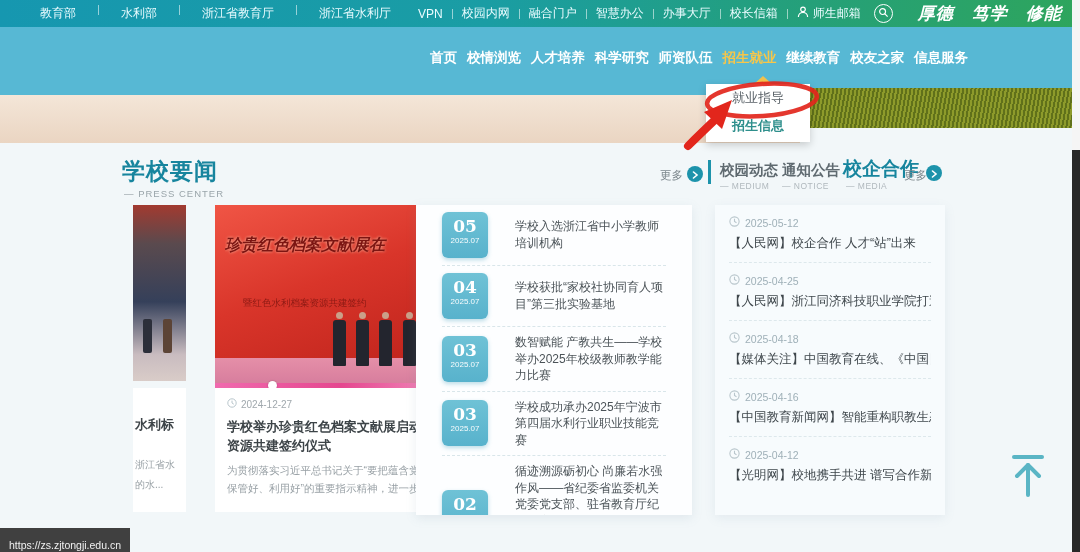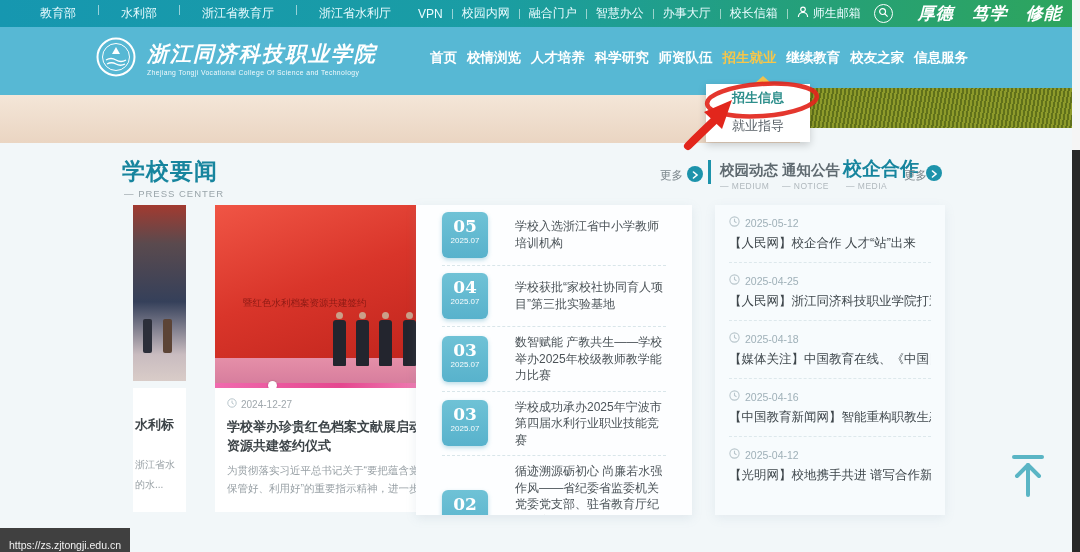--- a/index.html
+++ b/index.html
@@ -163,52 +163,37 @@
         <span>修能</span>
       </span>
     </div>
   </div>
 
   <div class="banner">
     <div class="ground-sand"></div>
     <div class="ground-grass"></div>
     <div class="ground-corner"></div>
 
-    <div class="logo-row">
-      <span>
-        <svg width="42" height="42" viewBox="0 0 42 42">
-          <circle cx="21" cy="21" r="18.5" fill="none" stroke="#fff" stroke-width="2"></circle>
-          <circle cx="21" cy="21" r="13.5" fill="none" stroke="#fff" stroke-width="1"></circle>
-          <path d="M11 24 q5 -3 10 0 q5 3 10 0" fill="none" stroke="#fff" stroke-width="1.4"></path>
-          <path d="M12 28 q4.5 -2.5 9 0 q4.5 2.5 9 0" fill="none" stroke="#fff" stroke-width="1.4"></path>
-          <path d="M21 11 l4 7 h-8 z" fill="#fff"></path>
-        </svg>
-      </span>
-      <span>
-        <div class="school-name">浙江同济科技职业学院</div>
-        <div class="school-en">Zhejiang Tongji Vocational College Of Science and Technology</div>
-      </span>
-    </div>
 
     <nav class="mainnav">
       <a class="nav-item">首页</a>
       <a class="nav-item">校情浏览</a>
       <a class="nav-item">人才培养</a>
       <a class="nav-item">科学研究</a>
       <a class="nav-item">师资队伍</a>
       <a class="nav-item active">招生就业</a>
       <a class="nav-item">继续教育</a>
       <a class="nav-item">校友之家</a>
       <a class="nav-item">信息服务</a>
     </nav>
 
     <div class="dropdown">
       <div class="dd-pointer"></div>
+      <a class="dd-item">就业指导</a>
       <a class="dd-item dd-active">招生信息</a>
-      <a class="dd-item">就业指导</a>
     </div>
 
     <svg class="annotation" width="160" height="85" viewBox="0 0 160 85">
       <ellipse cx="86" cy="28" rx="55" ry="16" fill="none" stroke="#e2261c" stroke-width="4.5" transform="rotate(-4 86 28)" stroke-linecap="round" opacity="0.92"></ellipse>
       <path d="M12 74 Q24 62 42 45" fill="none" stroke="#e2261c" stroke-width="8" stroke-linecap="round"></path>
       <polygon points="56,28 28,40 46,57" fill="#e2261c"></polygon>
     </svg>
   </div>
 
   <div class="sec-title">学校要闻</div>
@@ -244,20 +229,21 @@
     <div class="pp-fig" style="left:30px;background:#5c4436;"></div>
   </div>
   <div class="prev-card">
     <div class="pc-title">水利标</div>
     <div class="pc-line" style="top:70px;">浙江省水</div>
     <div class="pc-line" style="top:90px;">的水...</div>
   </div>
 
   <div class="slide">
     <div class="slide-floor"></div>
+    <div class="slide-title">珍贵红色档案文献展在</div>
     <div class="slide-sub">暨红色水利档案资源共建签约</div>
     <div class="figure" style="left:118px;"></div>
     <div class="figure" style="left:141px;"></div>
     <div class="figure" style="left:164px;"></div>
     <div class="figure" style="left:188px;"></div>
   </div>
   <div class="pagination"></div>
   <div class="pag-dot"></div>
 
   <div class="main-card">

